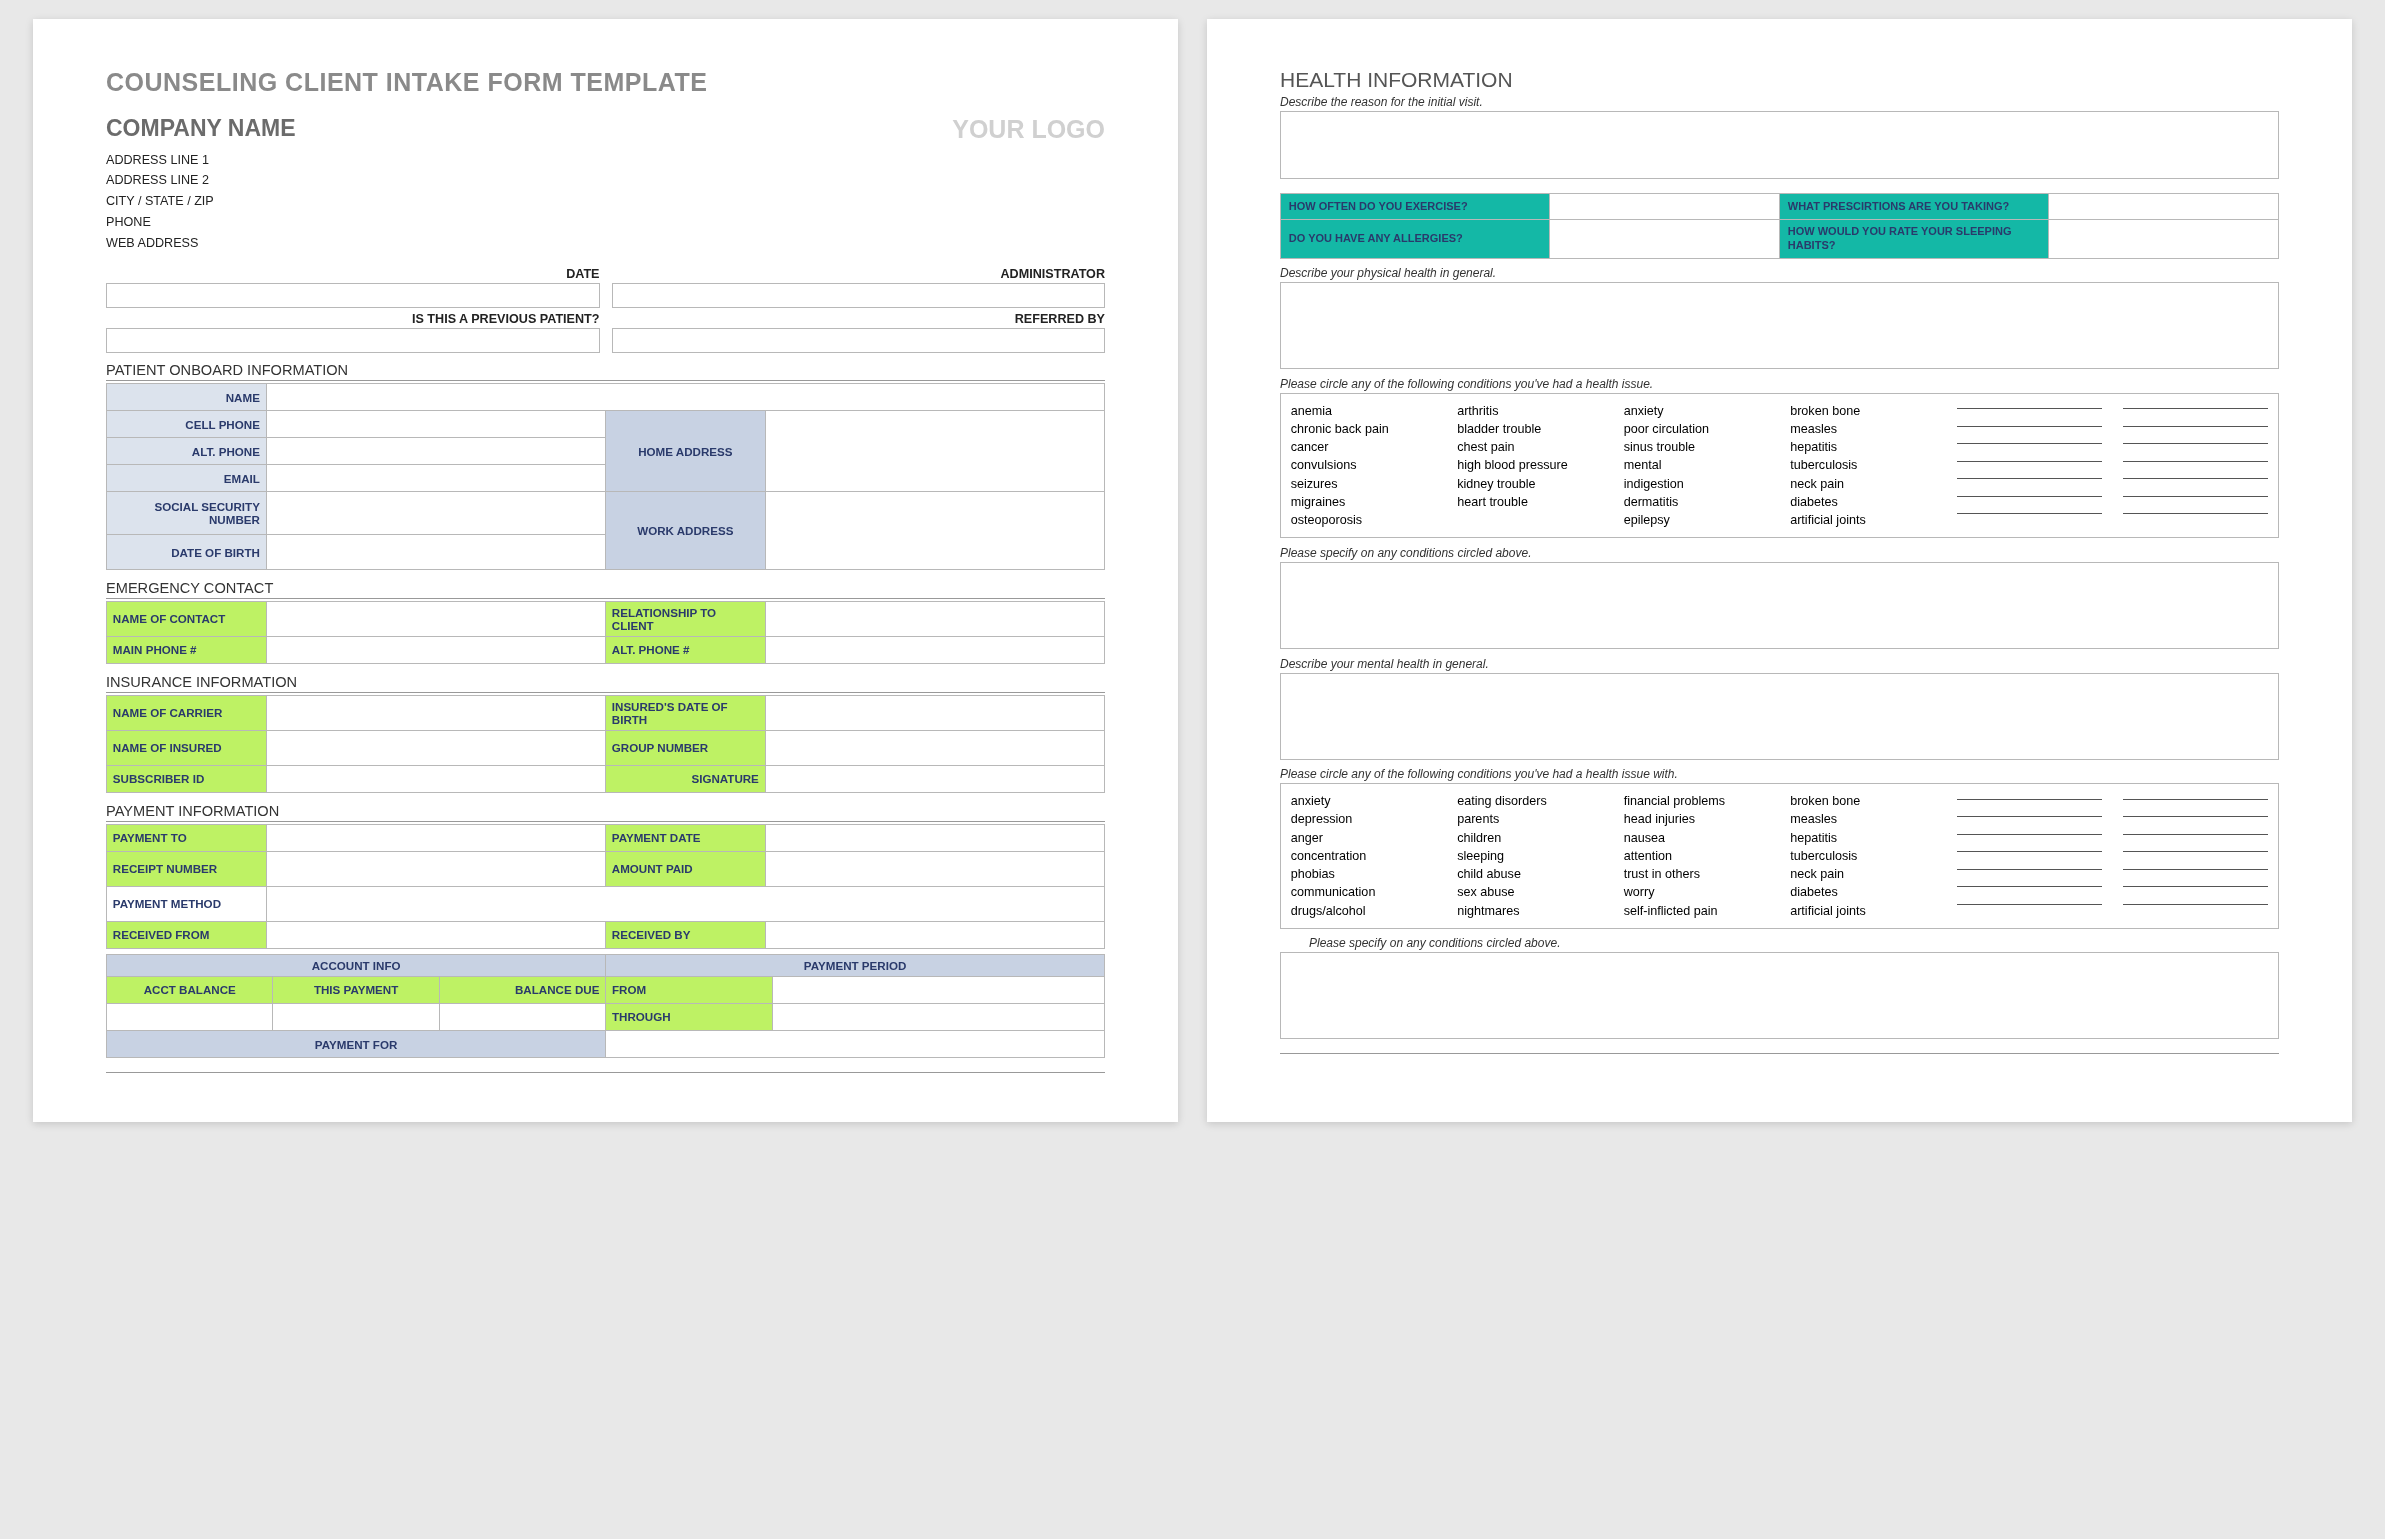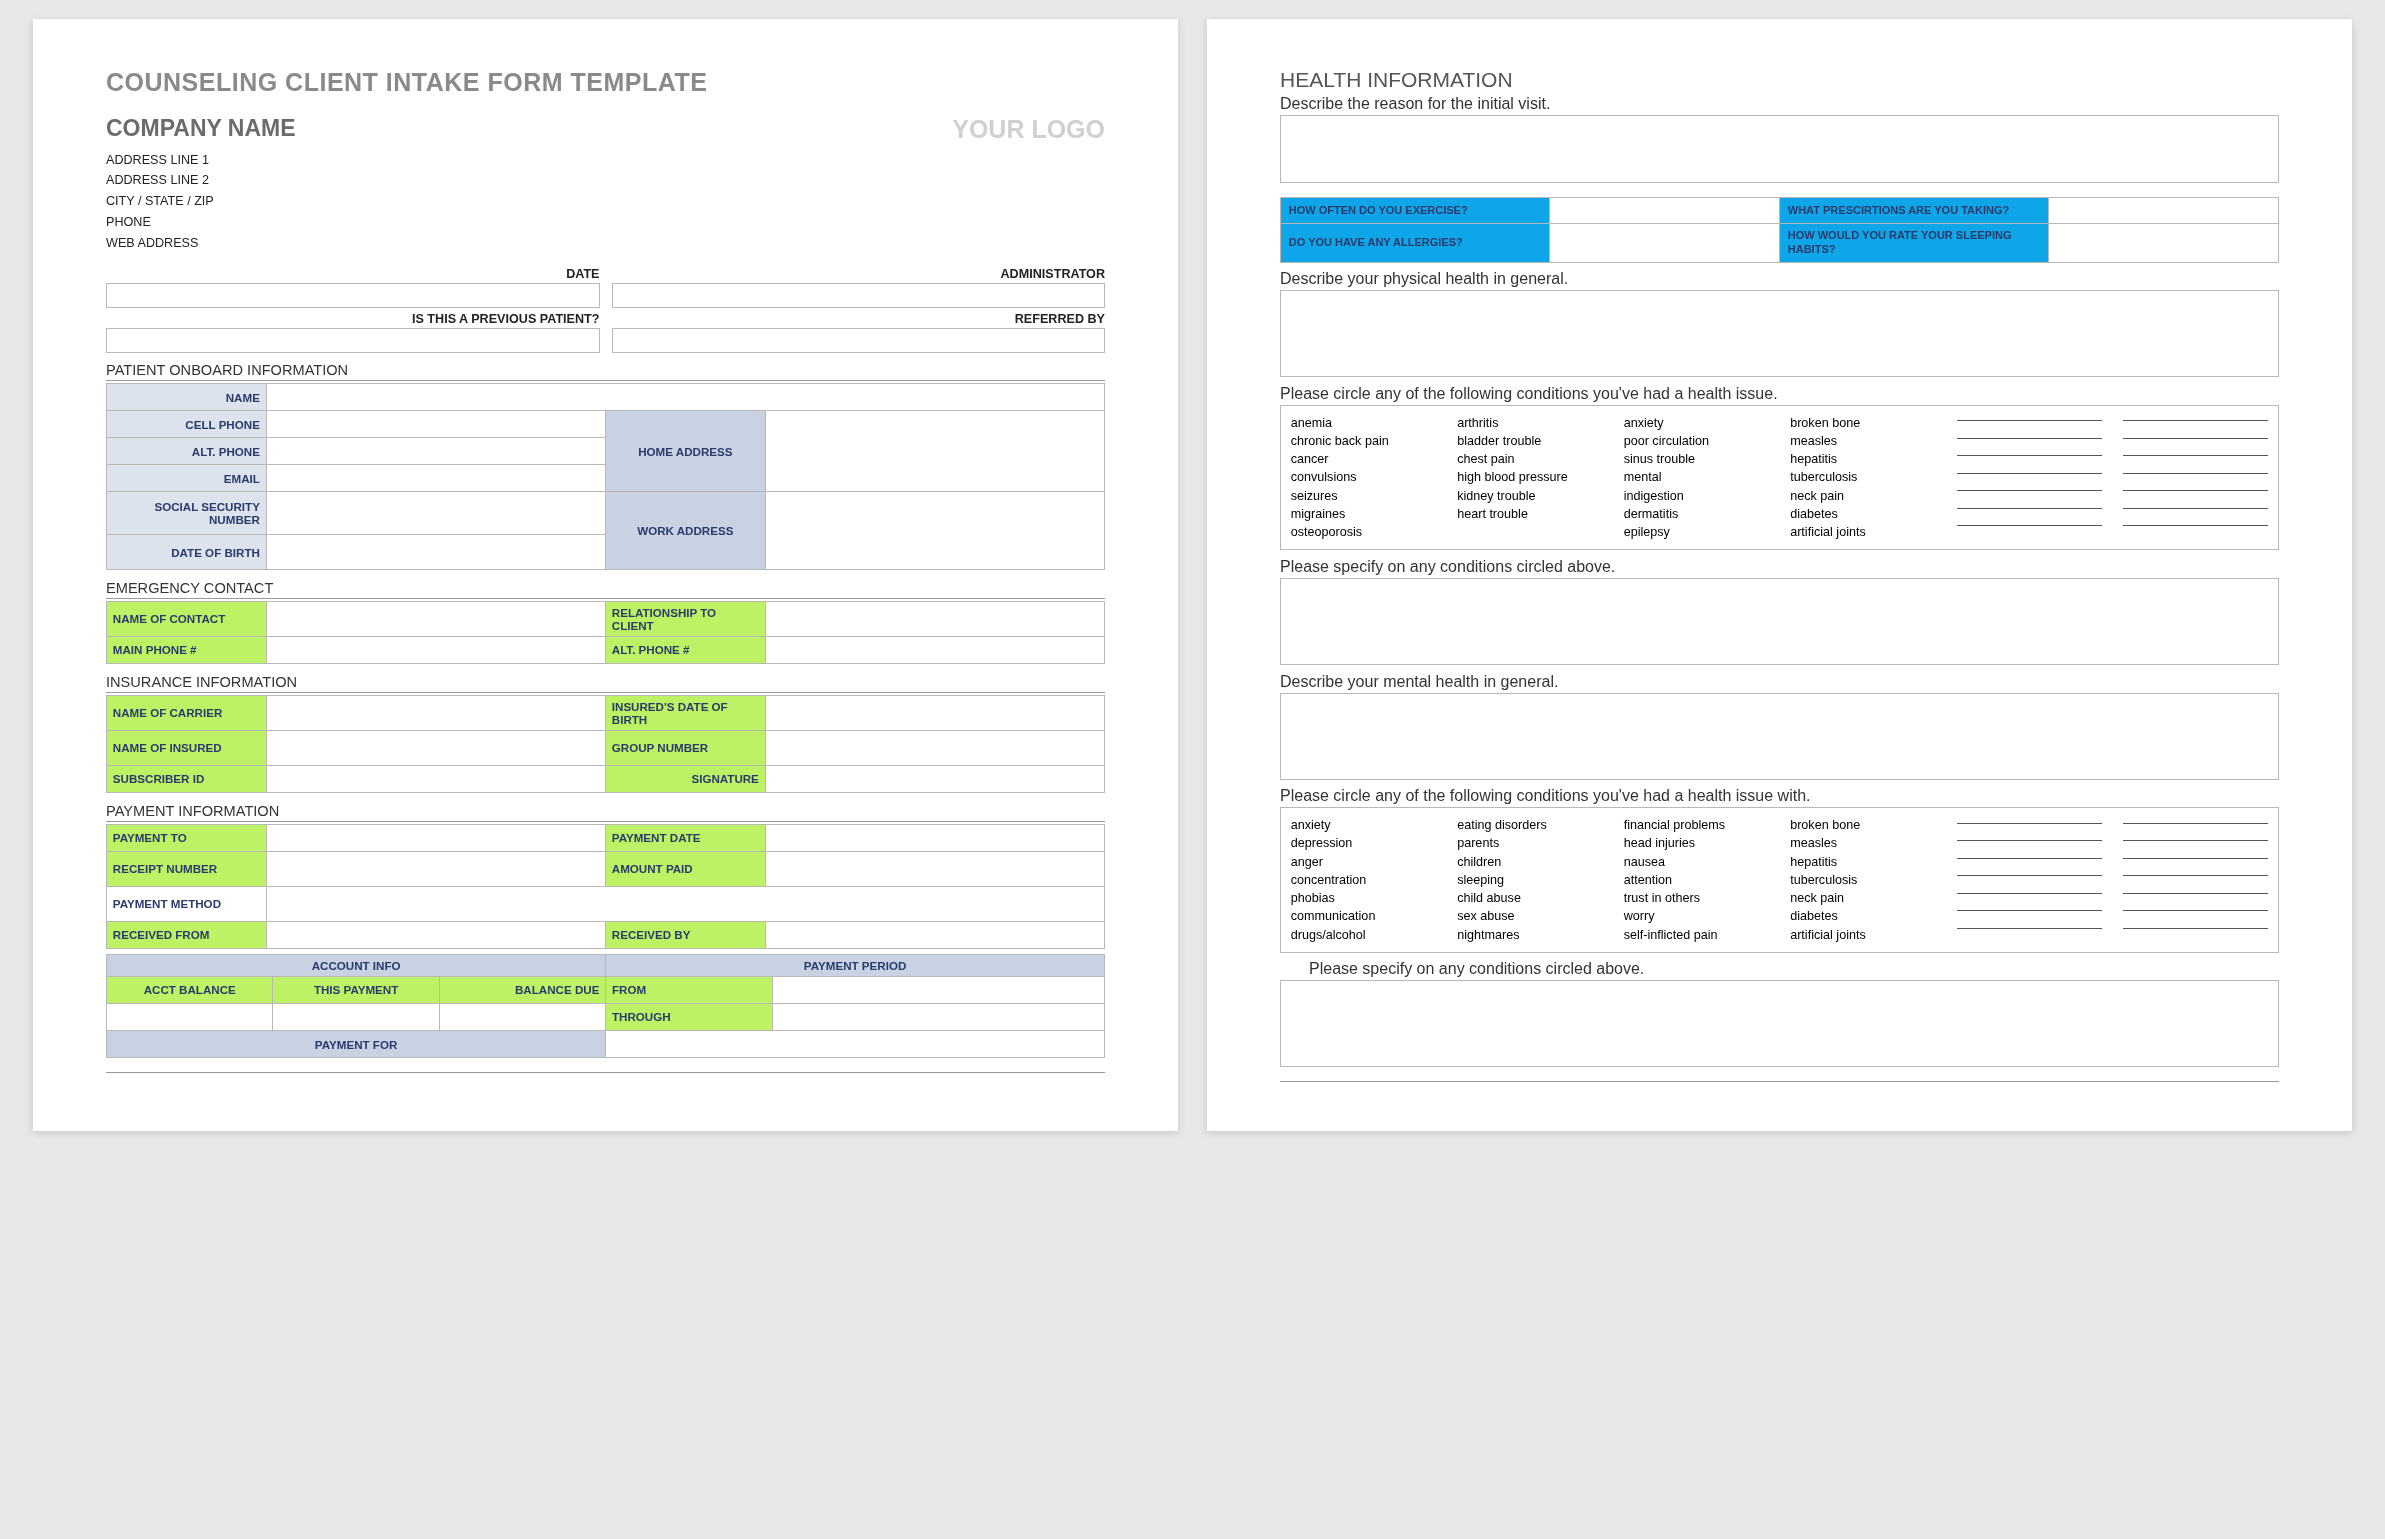--- a/index.html
+++ b/index.html
@@ -123,21 +123,22 @@
     background: #fff;
     text-align: left;
   }
   
   .p2-title {
     color: #555;
     font-size: 21px;
     margin-bottom: 2.9px;
   }
   .italic-instr {
-    font-size: 16px;
+    font-style: italic;
+    font-size: 12px;
     color: #333;
     margin-top: 7.8px;
     margin-bottom: 1.9px;
   }
   .bigbox {
     border: 1px solid #b8b8b8;
     width: 100%;
     min-height: 68px;
     background: #fff;
   }
@@ -146,21 +147,21 @@
     width: 100%;
     border-collapse: collapse;
     margin-top: 13.6px;
   }
   .qtab td {
     border: 1px solid #b8b8b8;
     font-size: 11.6px;
     padding: 5.8px 7.8px;
   }
   .qtab .qlabel {
-    background: #0ea5e9;
+    background: #14b8a6;
     color: #2a3a6b;
     font-weight: bold;
     font-size: 11px;
     line-height: 1.2;
     width: 27%;
   }
   .qtab .qblank { background: #fff; width: 23%; }
   .condbox {
     border: 1px solid #b8b8b8;
     width: 100%;

